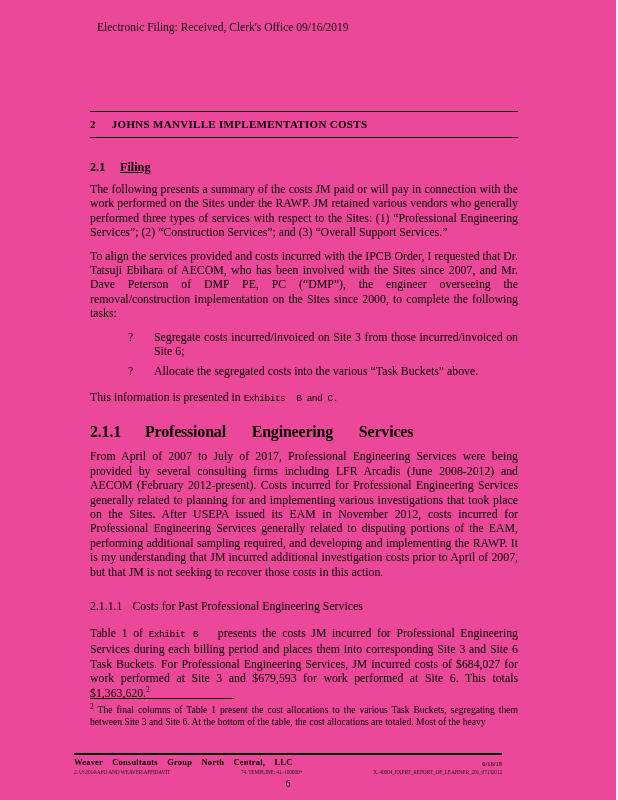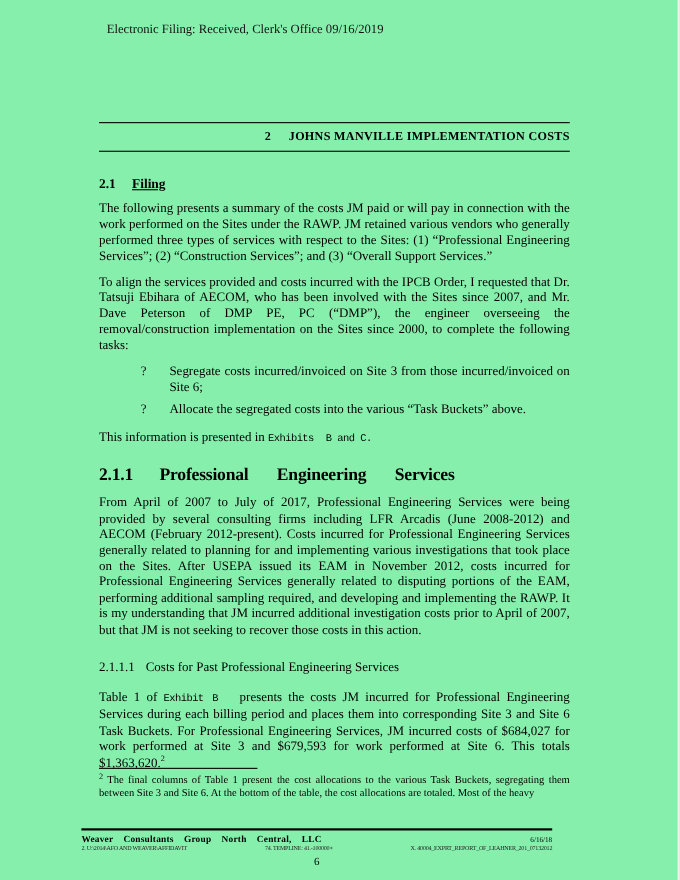--- a/index.html
+++ b/index.html
@@ -6,41 +6,41 @@
   html, body { margin: 0; padding: 0; }
   body {
     width: 618px; height: 800px;
     background: #ffffff;
     font-family: "Liberation Serif", serif;
     color: #000;
   }
   .page {
     position: relative;
     width: 618px; height: 800px;
-    background: #86efac;
+    background: #ec4899;
     overflow: hidden;
     border-right: 2px solid #f1f1f1;
   }
 
   
   .stamps {
     position: absolute; top: 21px; left: 97px;
     width: 430px; height: 18px;
     font-size: 11.5px; color: #111;
   }
   .stamp { position: absolute; top: 0; white-space: nowrap; }
   .stamp-a { left: 0; }
   .stamp-b { left: 14px; }
 
   
   .title-block {
     position: absolute; top: 111px; left: 90px; width: 428px;
     border-top: 1px solid #000; border-bottom: 1px solid #000;
     padding: 6px 0 7px 0;
-    text-align: right;
+    text-align: left;
     font-weight: bold; font-size: 11px; letter-spacing: 0.3px;
   }
   .title-num { margin-right: 16px; }
 
   
   .main { position: absolute; top: 160px; left: 90px; width: 428px; }
 
   .h21 { font-weight: bold; font-size: 12.2px; }
   .h21-num { display: inline-block; width: 30px; }
   .h21-label { text-decoration: underline; }

